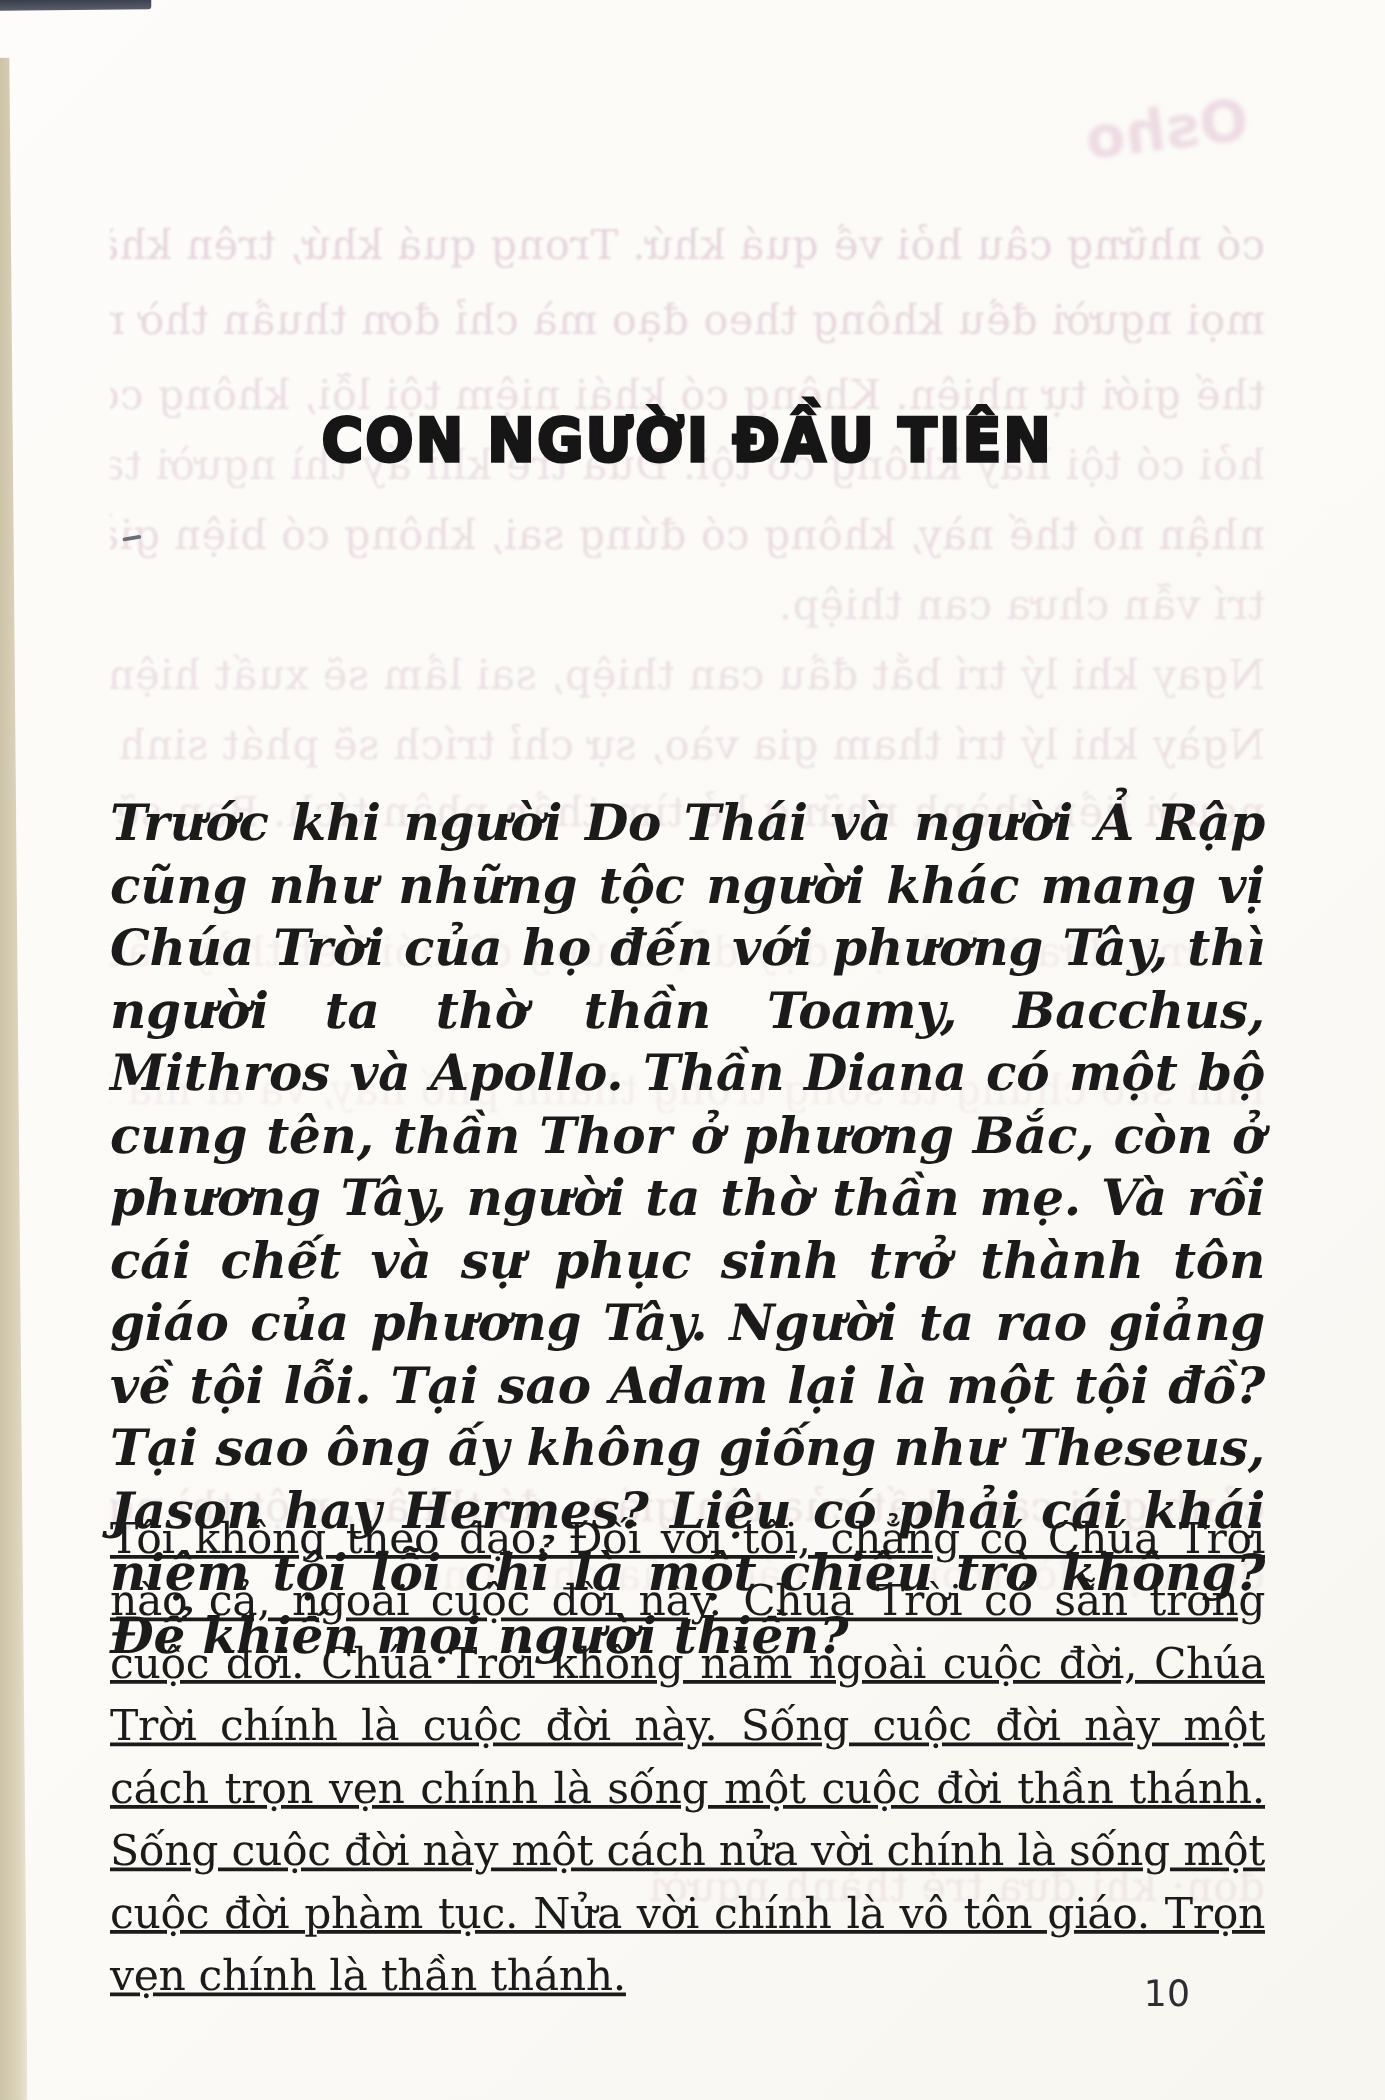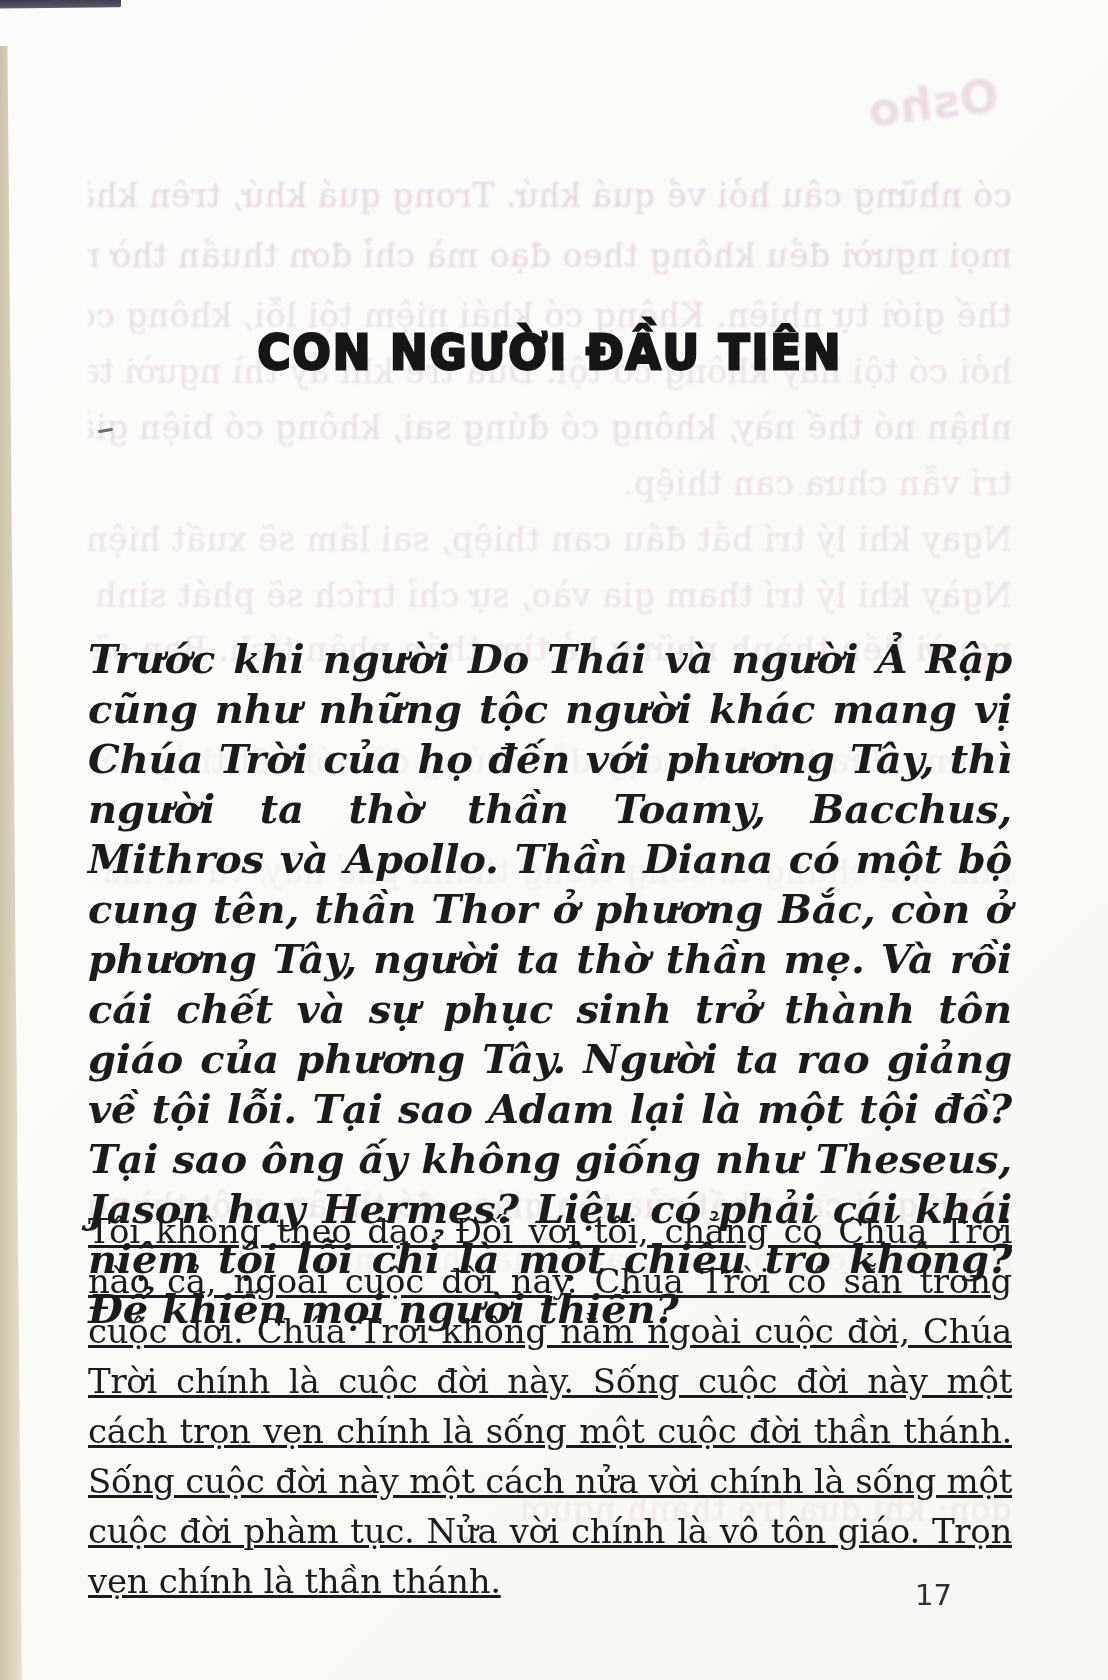--- a/index.html
+++ b/index.html
@@ -112,15 +112,15 @@
   <div class="corner-mark"></div>
 
   <h1 class="chapter-title">CON NGƯỜI ĐẦU TIÊN</h1>
 
   <div class="stray-mark"></div>
 
   <p class="para para-quote">Trước khi người Do Thái và người Ả Rập cũng như những tộc người khác mang vị Chúa Trời của họ đến với phương Tây, thì người ta thờ thần Toamy, Bacchus, Mithros và Apollo. Thần Diana có một bộ cung tên, thần Thor ở phương Bắc, còn ở phương Tây, người ta thờ thần mẹ. Và rồi cái chết và sự phục sinh trở thành tôn giáo của phương Tây. Người ta rao giảng về tội lỗi. Tại sao Adam lại là một tội đồ? Tại sao ông ấy không giống như Theseus, Jason hay Hermes? Liệu có phải cái khái niệm tội lỗi chỉ là một chiêu trò không? Để khiến mọi người thiền?</p>
 
   <p class="para para-body">Tôi không theo đạo. Đối với tôi, chẳng có Chúa Trời nào cả, ngoài cuộc đời này. Chúa Trời có sẵn trong cuộc đời. Chúa Trời không nằm ngoài cuộc đời, Chúa Trời chính là cuộc đời này. Sống cuộc đời này một cách trọn vẹn chính là sống một cuộc đời thần thánh. Sống cuộc đời này một cách nửa vời chính là sống một cuộc đời phàm tục. Nửa vời chính là vô tôn giáo. Trọn vẹn chính là thần thánh.</p>
 
-  <div class="page-number">17</div>
+  <div class="page-number">10</div>
 
 </div>
 
 </body></html>

